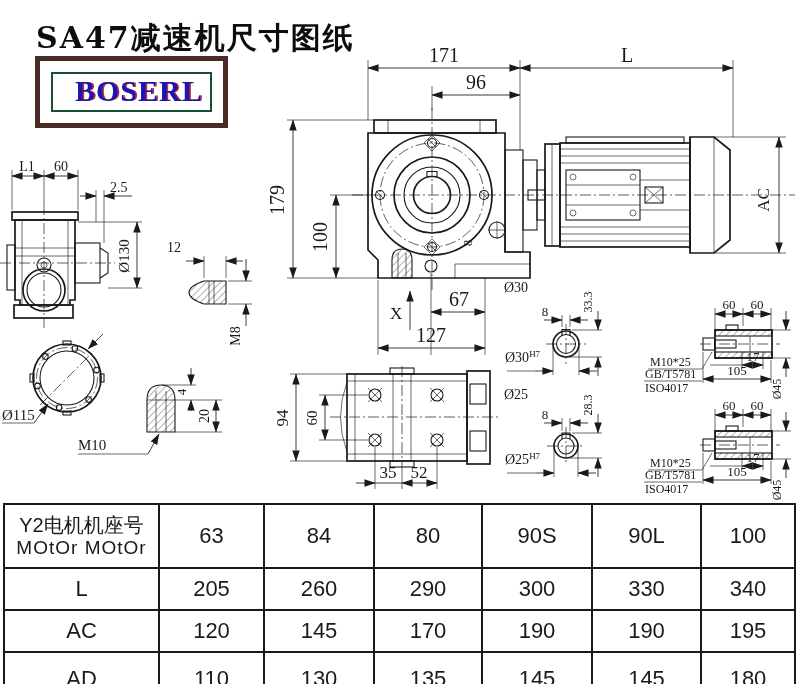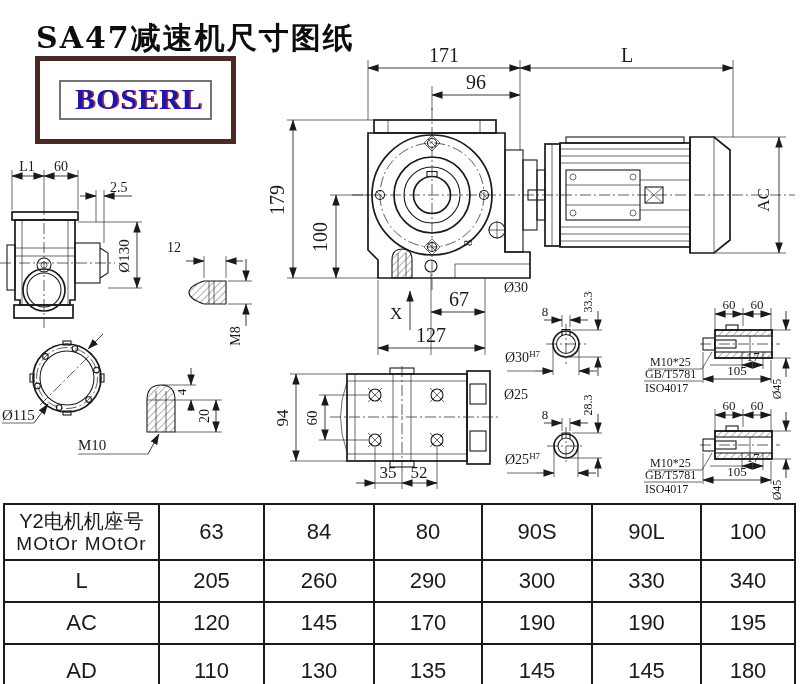--- a/index.html
+++ b/index.html
@@ -1,21 +1,21 @@
 <!DOCTYPE html>
 <html><head>
 <meta charset="utf-8">
 <style>
   html,body{margin:0;padding:0;background:#fff;}
   .stage{position:relative;width:800px;height:684px;background:#fff;overflow:hidden;
          font-family:"Liberation Sans",sans-serif;color:#1a1a1a;}
   .title{position:absolute;left:36px;top:18px;font-family:"DejaVu Serif",serif;
          font-weight:bold;font-size:30px;letter-spacing:2px;color:#0d0d0d;}
   .logo{position:absolute;left:35px;top:56px;border:5px solid #4a2a24;background:#fff;}
-  .logo-inner{margin:19px;border:2px solid #737373;padding:0 7px 2px 14px;}
+  .logo-inner{margin:11px;border:2px solid #14532d;padding:0 7px 2px 22px;}
   .logo-text{font-family:"Liberation Serif",serif;font-weight:bold;font-size:30px;
              color:#1b15b5;text-shadow:1.5px 0 0 #c03030;letter-spacing:1px;}
   svg text{font-family:"Liberation Serif",serif;fill:#1a1a1a;}
   .dt20{font-size:20px;} .dt17{font-size:17px;} .dt15{font-size:15px;}
   .dt14{font-size:14px;} .dt13{font-size:13px;} .dt12{font-size:12px;}
   .ol{stroke:#1a1a1a;stroke-width:1.7;fill:none;}
   .ol2{stroke:#1a1a1a;stroke-width:1.1;fill:none;}
   .thin{stroke:#1a1a1a;stroke-width:0.65;fill:none;}
   .dim{stroke:#1a1a1a;stroke-width:0.85;fill:none;}
   .cl{stroke:#1a1a1a;stroke-width:0.7;fill:none;stroke-dasharray:11 3 2 3;}
@@ -421,21 +421,21 @@
     <colgroup>
       <col style="width:155px">
         <col style="width:105px">
         <col style="width:110px">
       <col style="width:108px">
         <col style="width:110px">
         <col style="width:109px">
         <col>
     </colgroup>
     <tbody>
-        <tr style="height:56px">
+        <tr style="height:64px">
       <td class="hdr">
         <div>Y2电机机座号</div>
         <div class="hdr-en">MOtOr MOtOr</div>
       </td>
       <td>63</td>
       <td>84</td>
       <td>80</td>
       <td>90S</td>
       <td>90L</td>
       <td>100</td>

